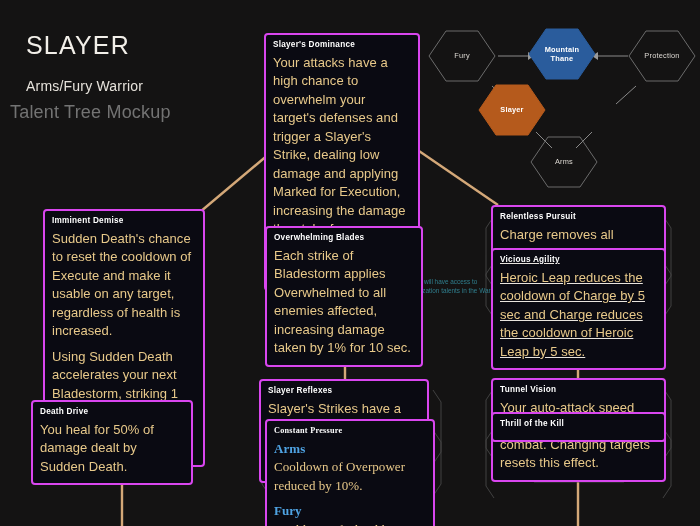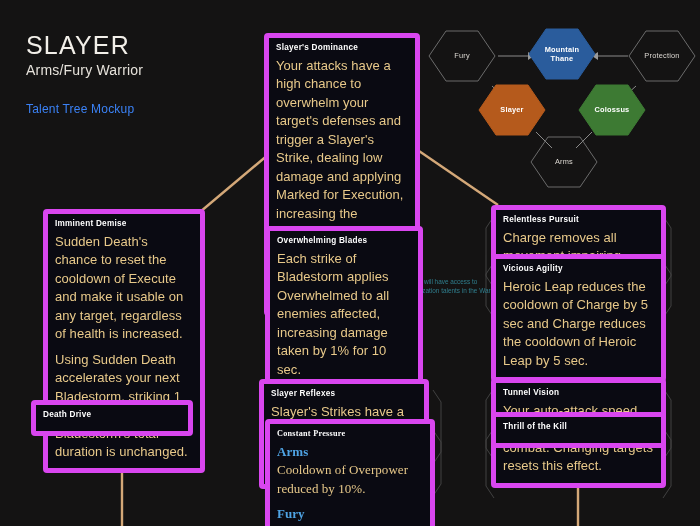--- a/index.html
+++ b/index.html
@@ -13,32 +13,32 @@
   #canvas{position:absolute;inset:0;width:700px;height:439px;}
   svg.links{position:absolute;left:0;top:0;width:700px;height:526px;pointer-events:none;}
 
   
   .title-block{position:absolute;left:26px;top:32px;}
   .title-main{
     font-size:25px;letter-spacing:1.2px;font-weight:400;
     color:#f2efe9;line-height:1.05;
   }
   .title-sub{
-    font-size:14px;color:#e6e2db;margin-top:4px;letter-spacing:0.2px;
+    font-size:14px;color:#e6e2db;margin-top:20px;letter-spacing:0.2px;
   }
   .title-mock{
-    position:absolute;left:26px;top:102px;
-    font-size:12px;color:#3b82f6;letter-spacing:0.2px;
+    position:absolute;left:10px;top:102px;
+    font-size:18px;color:#737373;letter-spacing:0.2px;
   }
 
   
   .card{
     position:absolute;
     background:#0a0a12;
-    border:5px solid #d946ef;
+    border:2px solid #d946ef;
     border-radius:4px;
     box-sizing:border-box;
     padding:5px 7px 7px 7px;
     z-index:5;
   }
   .card-title{
     font-size:8.2px;color:#ffffff;font-weight:700;letter-spacing:0.25px;
     margin-bottom:5px;
   }
   .card-body{
@@ -151,26 +151,20 @@
     <div class="lbl lbl-dark">Protection</div>
   </div>
 
   <div class="hex-shell" style="left:478px;top:84px;">
     <svg width="68" height="52" viewBox="0 0 68 52" xmlns="http://www.w3.org/2000/svg">
       <polygon points="18,1 50,1 67,26 50,51 18,51 1,26" fill="#b55a1c" stroke="#b55a1c" stroke-width="1"></polygon>
     </svg>
     <div class="lbl lbl-light">Slayer</div>
   </div>
 
-  <div class="hex-shell" style="left:578px;top:84px;">
-    <svg width="68" height="52" viewBox="0 0 68 52" xmlns="http://www.w3.org/2000/svg">
-      <polygon points="18,1 50,1 67,26 50,51 18,51 1,26" fill="#3d7a33" stroke="#3d7a33" stroke-width="1"></polygon>
-    </svg>
-    <div class="lbl lbl-light">Colossus</div>
-  </div>
 
   <div class="hex-shell" style="left:530px;top:136px;">
     <svg width="68" height="52" viewBox="0 0 68 52" xmlns="http://www.w3.org/2000/svg">
       <polygon points="18,1 50,1 67,26 50,51 18,51 1,26" fill="none" stroke="#6b6b6b" stroke-width="1"></polygon>
     </svg>
     <div class="lbl lbl-dark">Arms</div>
   </div>
 
   <div class="card" style="left:264px;top:33px;width:156px;">
     <div class="card-title">Slayer's Dominance</div>
@@ -197,29 +191,32 @@
 
   <div class="dev-note" style="left:357px;top:277px;">Developer's Note: Fury will have access to Bladestorm via specialization talents in the War Within.</div>
 
   <div class="card" style="left:491px;top:205px;width:175px;">
     <div class="card-title">Relentless Pursuit</div>
     <div class="card-body">
       <p>Charge removes all movement impairing effects and grants you 70% movement speed for 3 sec.</p>
     </div>
   </div>
 
-  <div class="card" style="left:491px;top:254px;width:175px;">
+  <div class="card" style="left:491px;top:248px;width:175px;text-decoration:underline;">
     <div class="card-title">Vicious Agility</div>
     <div class="card-body">
       <p>Heroic Leap reduces the cooldown of Charge by 5 sec and Charge reduces the cooldown of Heroic Leap by 5 sec.</p>
     </div>
   </div>
 
   <div class="card" style="left:31px;top:400px;width:162px;">
     <div class="card-title">Death Drive</div>
+    <div class="card-body">
+      <p>You heal for 50% of damage dealt by Sudden Death.</p>
+    </div>
   </div>
 
   <div class="card" style="left:259px;top:379px;width:170px;">
     <div class="card-title">Slayer Reflexes</div>
     <div class="card-body">
       <p>Slayer's Strikes have a chance to reset the cooldown of Bloodthirst and Overpower.</p>
     </div>
   </div>
 
   <div class="card" style="left:265px;top:419px;width:170px;font-family:Liberation Serif, serif;">

